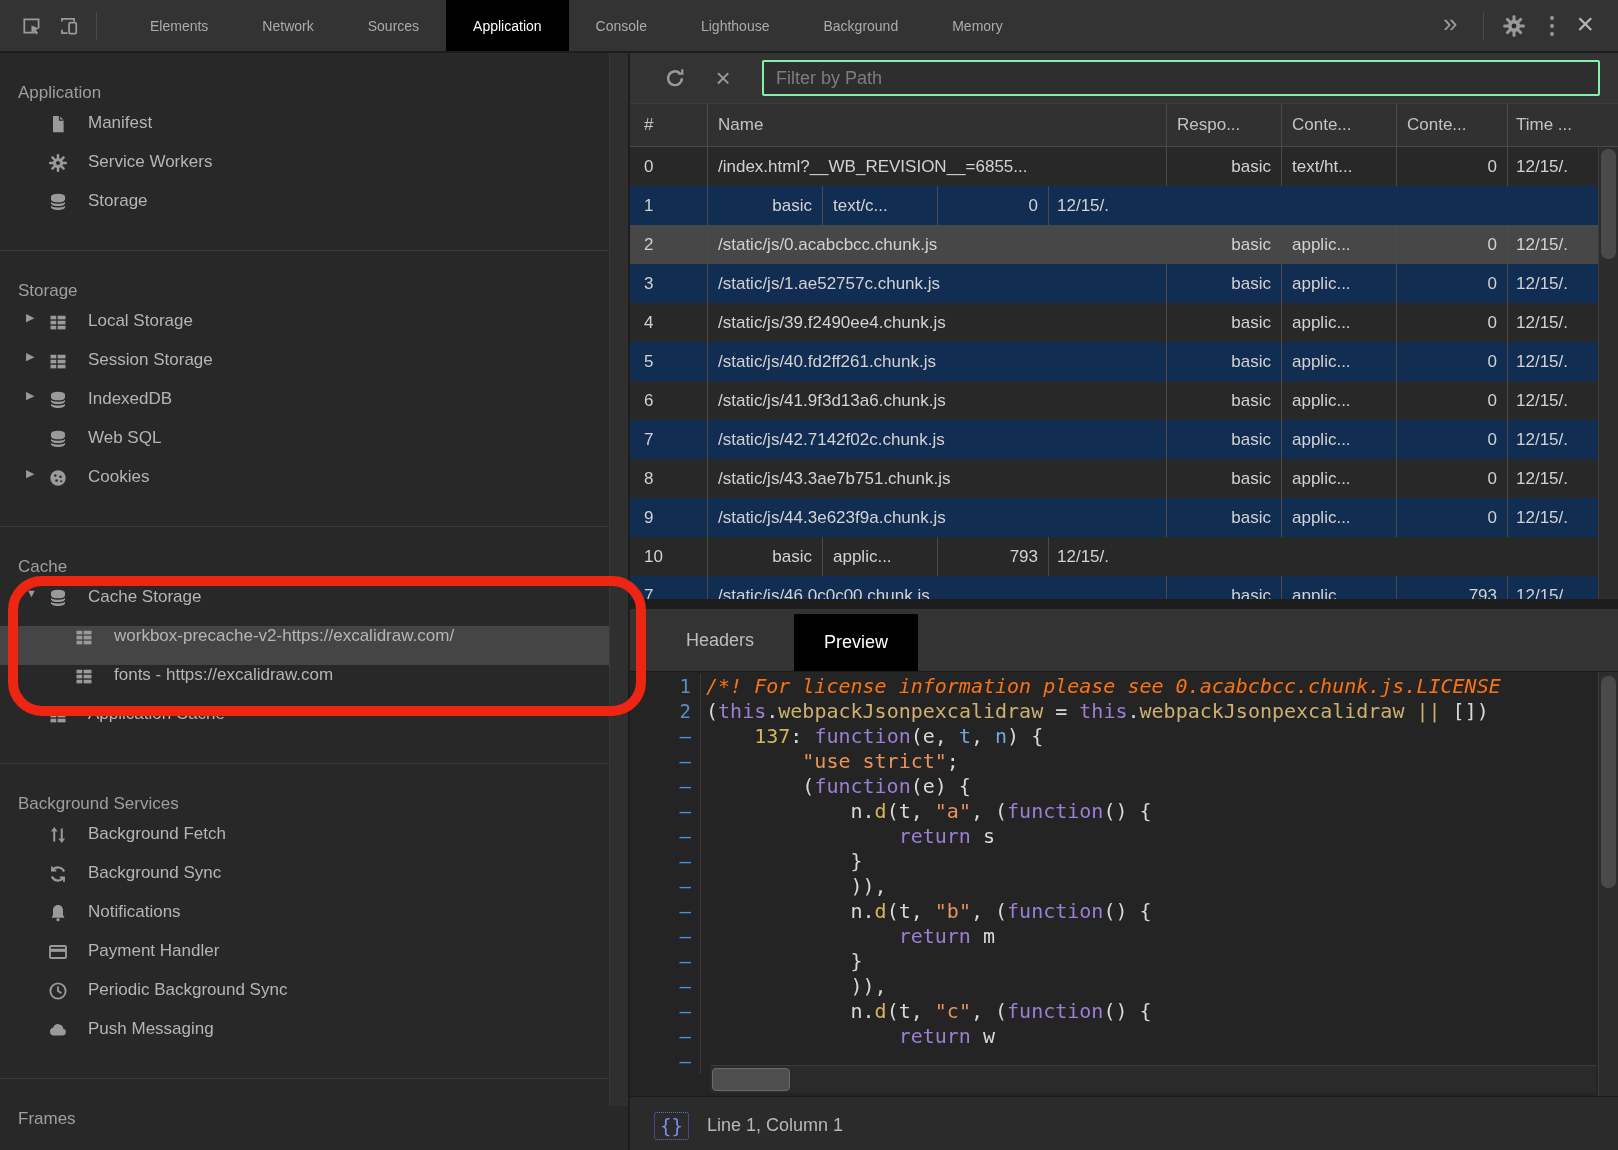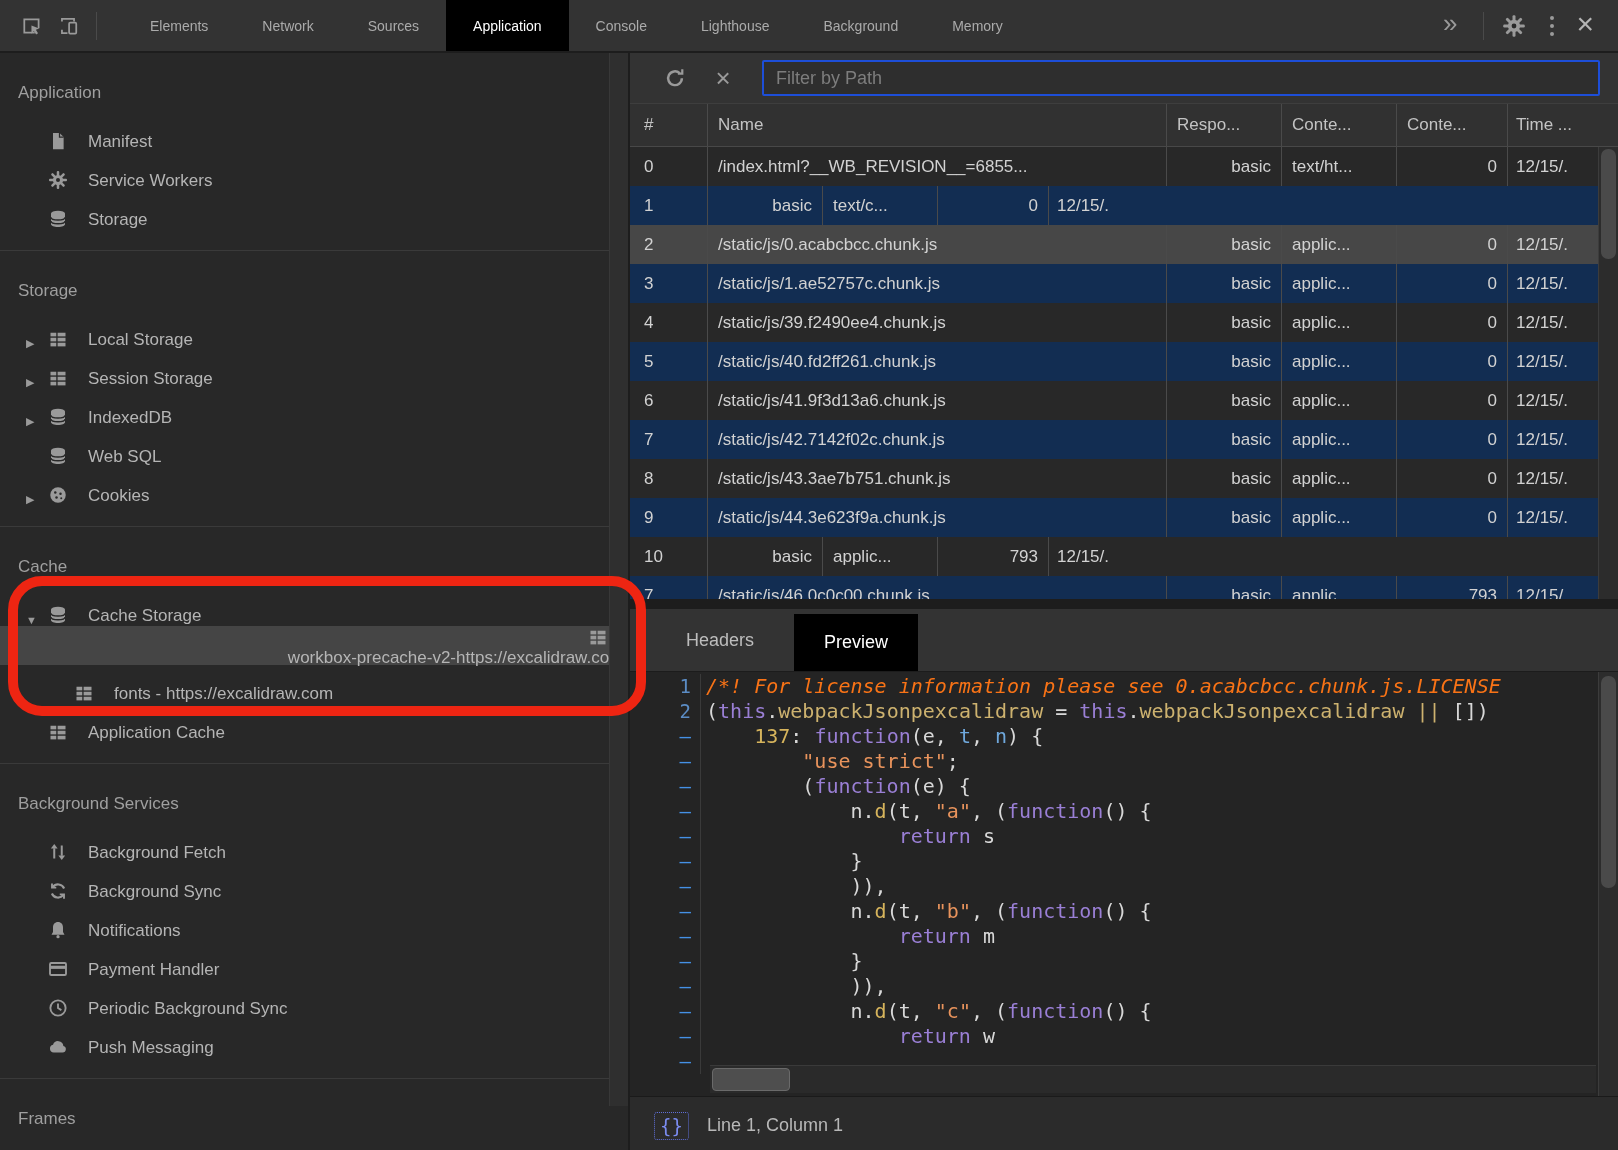--- a/index.html
+++ b/index.html
@@ -25,38 +25,38 @@
   .tb-gear svg{width:24px;height:24px;}
   .dots{display:flex;flex-direction:column;gap:4px;padding:0 16px;}
   .dots i{width:4px;height:4px;border-radius:50%;background:#9a9a9a;}
   .close-x{font-size:30px;color:#b5b5b5;padding:0 12px 4px 6px;line-height:1;}
 
   
   .sidebar{position:absolute;left:0;top:53px;width:628px;bottom:0;background:#282828;overflow:hidden;}
   .side-section{padding:20px 0;}
   .side-section + .side-section{border-top:1px solid #3a3a3a;}
   .side-title{font-size:17px;color:#9f9f9f;padding-left:18px;height:40px;display:flex;align-items:center;}
-  .side-item{height:39px;display:flex;align-items:flex-end;font-size:17px;color:#b5b5b5;padding-left:26px;cursor:default;white-space:nowrap;}
+  .side-item{height:39px;display:flex;align-items:flex-start;font-size:17px;color:#b5b5b5;padding-left:26px;cursor:default;white-space:nowrap;}
   .side-item.child{padding-left:52px;}
-  .side-item.selected{background:#454545;flex-direction:column;}
+  .side-item.selected{background:#454545;}
   .expander{width:22px;flex:none;font-size:11px;color:#9a9a9a;}
   .s-icon{width:24px;height:22px;flex:none;margin-right:16px;display:flex;align-items:center;}
   .s-icon svg{width:20px;height:20px;}
   .side-scroll{position:absolute;right:0;top:0;width:18px;height:1053px;background:#2f2f2f;border-left:1px solid #383838;}
   .panel-divider{position:absolute;left:628px;top:53px;width:2px;bottom:0;background:#1d1d1d;z-index:5;}
   .annotation{position:absolute;left:8px;top:576px;width:618px;height:120px;border:10px solid #ee2512;
     border-radius:34px;z-index:40;pointer-events:none;}
 
   
   .rpanel{position:absolute;left:630px;top:53px;right:0;bottom:0;background:#282828;display:flex;flex-direction:column;}
   .net-toolbar{height:50px;flex:none;background:#333333;display:flex;align-items:center;padding-left:30px;border-bottom:1px solid #3e3e3e;}
   .nt-btn{width:30px;height:30px;display:flex;align-items:center;justify-content:center;}
   .nt-btn svg{width:22px;height:22px;}
   .nt-x{font-size:26px;color:#9a9a9a;margin-left:18px;width:30px;text-align:center;line-height:1;}
-  .filter-input{flex:1;margin:0 18px 0 24px;height:32px;background:#2e2e2e;border:2px solid #1d4ed8;border-radius:2px;
+  .filter-input{flex:1;margin:0 18px 0 24px;height:32px;background:#2e2e2e;border:2px solid #86efac;border-radius:2px;
     color:#ddd;font-size:18px;padding:0 12px;font-family:"Liberation Sans",sans-serif;outline:none;}
   .filter-input::placeholder{color:#7d7d7d;}
 
   .grid-header{height:42px;flex:none;background:#313131;display:flex;border-bottom:1px solid #484848;
     font-size:17px;color:#c3c3c3;}
   .cell{display:flex;align-items:center;border-right:1px solid #4a4a4a;overflow:hidden;white-space:nowrap;box-sizing:border-box;}
   .c0{width:78px;flex:none;padding-left:14px;}
   .c1{width:459px;flex:none;padding-left:10px;}
   .c2{width:115px;flex:none;padding:0 10px;justify-content:flex-end;}
   .c3{width:115px;flex:none;padding-left:10px;}

